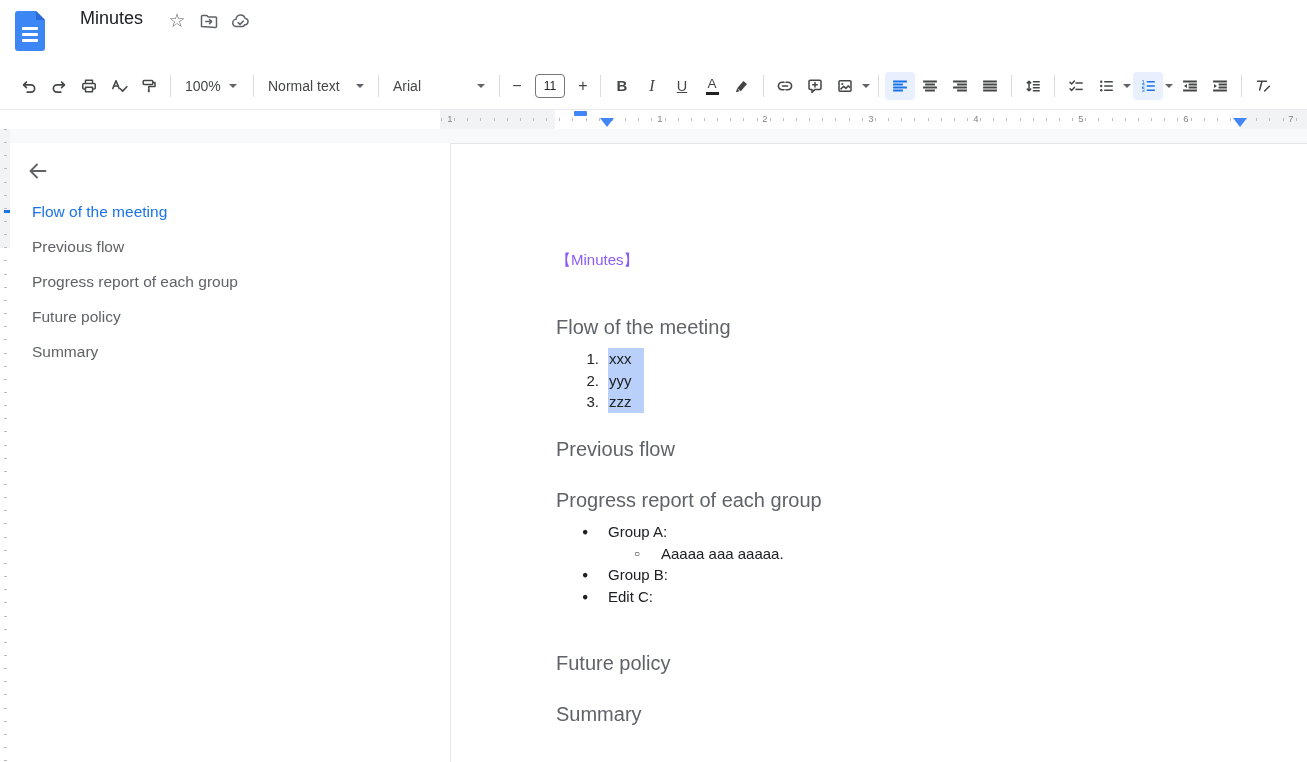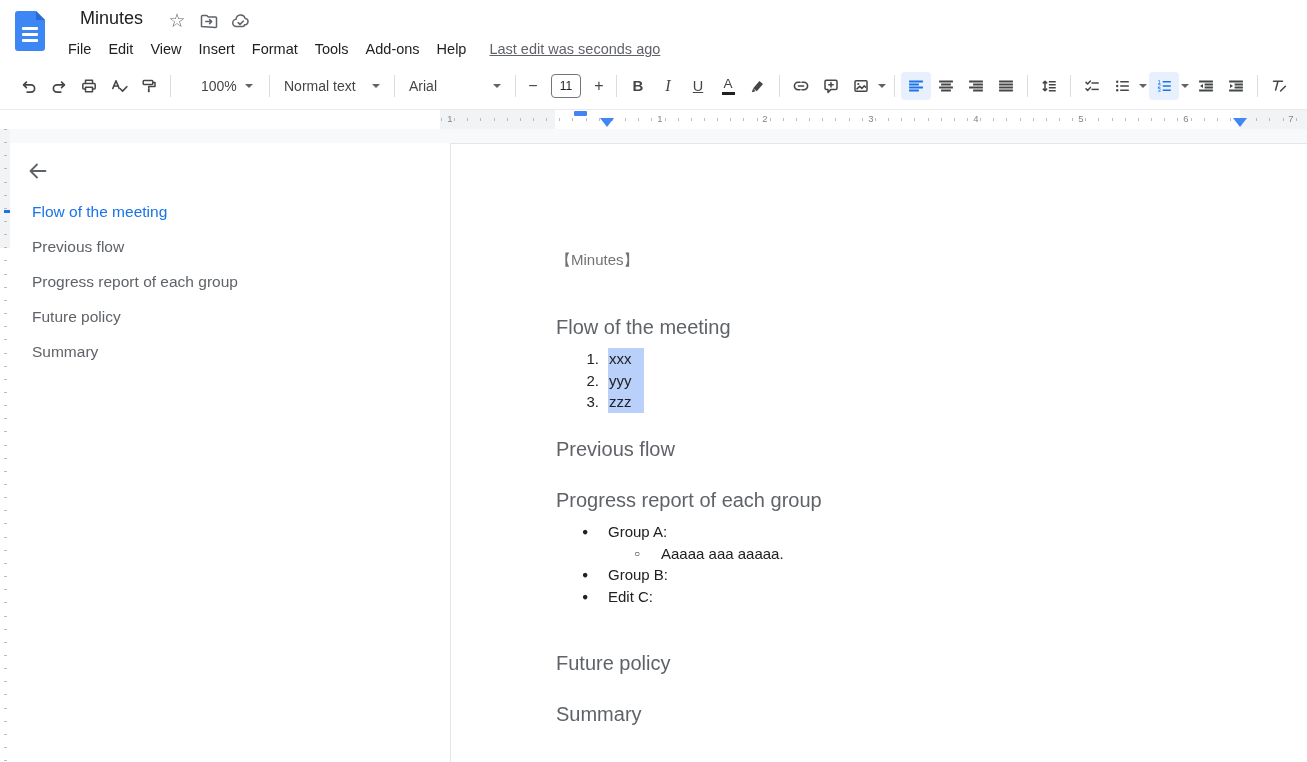--- a/index.html
+++ b/index.html
@@ -30,21 +30,21 @@
   .italic-glyph { font-style:italic; font-family:"Liberation Serif",serif; font-size:16px; }
   .underline-glyph { text-decoration:underline; font-size:14.5px; }
   .color-a { display:flex; flex-direction:column; align-items:center; line-height:1; }
   .color-a .a { font-size:13.5px; }
   .color-a .bar { width:13px; height:3px; background:#202124; margin-top:1.5px; }
   .divider { width:1px; height:22px; background:#dadce0; margin:0 6px; flex:0 0 auto; }
   .dd { display:flex; align-items:center; height:28px; border-radius:4px; padding:0 8px; gap:8px; flex:0 0 auto; }
   .dd .lbl { font-size:14px; color:#444746; white-space:nowrap; }
   .caret { width:0; height:0; border-left:4px solid transparent; border-right:4px solid transparent;
            border-top:4.5px solid #5f6368; flex:0 0 auto; }
-  .dd-zoom { width:70px;margin-left:16px; } .dd-style { width:112px; } .dd-font { width:108px; }
+  .dd-zoom { width:70px; } .dd-style { width:112px; } .dd-font { width:108px; }
   .dd-style .lbl, .dd-font .lbl { flex:1; }
   .fs-group { display:flex; align-items:center; gap:7px; flex:0 0 auto; }
   .fs-btn { width:22px; height:26px; display:flex; align-items:center; justify-content:center; font-size:16px; color:#444746; }
   .fs-box { width:30px; height:24px; border:1px solid #747775; border-radius:4px; display:flex;
             align-items:center; justify-content:center; font-size:12px; color:#202124; }
   .mini-caret-btn { width:12px; height:28px; display:flex; align-items:center; justify-content:center; flex:0 0 auto; }
   svg.ic { display:block; }
 
   
   .h-ruler { position:absolute; top:110px; left:0; right:0; height:19px; background:#fff; }
@@ -65,21 +65,21 @@
   .v-ruler .vr-ticks { position:absolute; top:0; bottom:0; left:4px; width:3px;
       background:repeating-linear-gradient(to bottom,#b9bdc2 0 1px,transparent 1px 13.15px); }
   .outline { position:absolute; left:10px; top:14px; width:440px; bottom:0; background:#fff; }
   .back-btn { position:absolute; left:15px; top:15px; width:26px; height:26px; display:flex; align-items:center; justify-content:center; color:#5f6368; }
   .ol-item { position:absolute; left:22px; font-size:15.5px; color:#5f6368; white-space:nowrap; cursor:default; }
   .ol-item.active { color:#1a73e8; }
   .active-dash { position:absolute; left:4px; top:81px; width:13px; height:3px; background:#1a73e8; }
 
   .page { position:absolute; left:450px; top:14px; right:0; bottom:0; background:#fff;
           border-left:1px solid #e4e6e9; border-top:1px solid #e4e6e9; }
-  .doc-line { position:absolute; left:105px; font-size:15px; line-height:21px; color:#737373; white-space:nowrap; }
+  .doc-line { position:absolute; left:105px; font-size:15px; line-height:21px; color:#8b5cf6; white-space:nowrap; }
   .doc-heading { position:absolute; left:105px; font-size:20px; line-height:26px; color:#5f6368; white-space:nowrap; }
   .doc-row { position:absolute; left:105px; height:21.5px; font-size:15px; line-height:21.5px; color:#202124; width:500px; }
   .n-marker { position:absolute; left:0; width:43px; text-align:right; }
   .n-text { position:absolute; left:52px; background:#b9d1fa; padding-left:1px; padding-right:12px; }
   .n-text.sel-last { padding-right:12px; }
   .b-glyph-1 { position:absolute; left:26px; top:0; font-size:10.5px; }
   .b-text-1 { position:absolute; left:52px; }
   .b-glyph-2 { position:absolute; left:78px; top:0; font-size:10px; }
   .b-text-2 { position:absolute; left:105px; }
 </style>
@@ -105,31 +105,20 @@
         <path d="M2.5 14.5 V4.5 a1 1 0 0 1 1-1 h4.3 l1.5 1.6 h7.2 a1 1 0 0 1 1 1 v8.4 a1 1 0 0 1-1 1 Z"></path>
         <path d="M6.8 9.6 h5.6" stroke-linecap="round"></path>
         <path d="M10.6 7.6 l2 2 -2 2" stroke-linecap="round"></path>
       </svg>
     </div>
     <div class="top-icon cloud">
       <svg class="ic" width="22" height="18" viewBox="0 0 22 18" fill="none" stroke="currentColor" stroke-width="1.5" stroke-linejoin="round">
         <path d="M6.6 14.5 a3.6 3.6 0 0 1-.5-7.2 4.6 4.6 0 0 1 9-.9 3.2 3.2 0 0 1-.6 6.4 q-0.2 1.7-1.9 1.7 Z"></path>
         <path d="M8.2 10.6 l1.8 1.8 3.4-3.4" stroke-linecap="round"></path>
       </svg>
-    </div>
-    <div class="menu-row">
-      <span class="menu-item">File</span>
-      <span class="menu-item">Edit</span>
-      <span class="menu-item">View</span>
-      <span class="menu-item">Insert</span>
-      <span class="menu-item">Format</span>
-      <span class="menu-item">Tools</span>
-      <span class="menu-item">Add-ons</span>
-      <span class="menu-item">Help</span>
-      <span class="last-edit">Last edit was seconds ago</span>
     </div>
   </div>
 
   <div class="toolbar">
     <div class="tb-btn">
       <svg class="ic" width="18" height="18" viewBox="0 0 18 18" fill="none" stroke="currentColor" stroke-width="1.7" stroke-linecap="round" stroke-linejoin="round">
         <path d="M6.4 5.1 L3.6 7.9 l2.8 2.8"></path>
           <path d="M4 7.9 h7 a3.6 3.6 0 0 1 0 7.2 H7.2"></path>
       </svg>
     </div>

